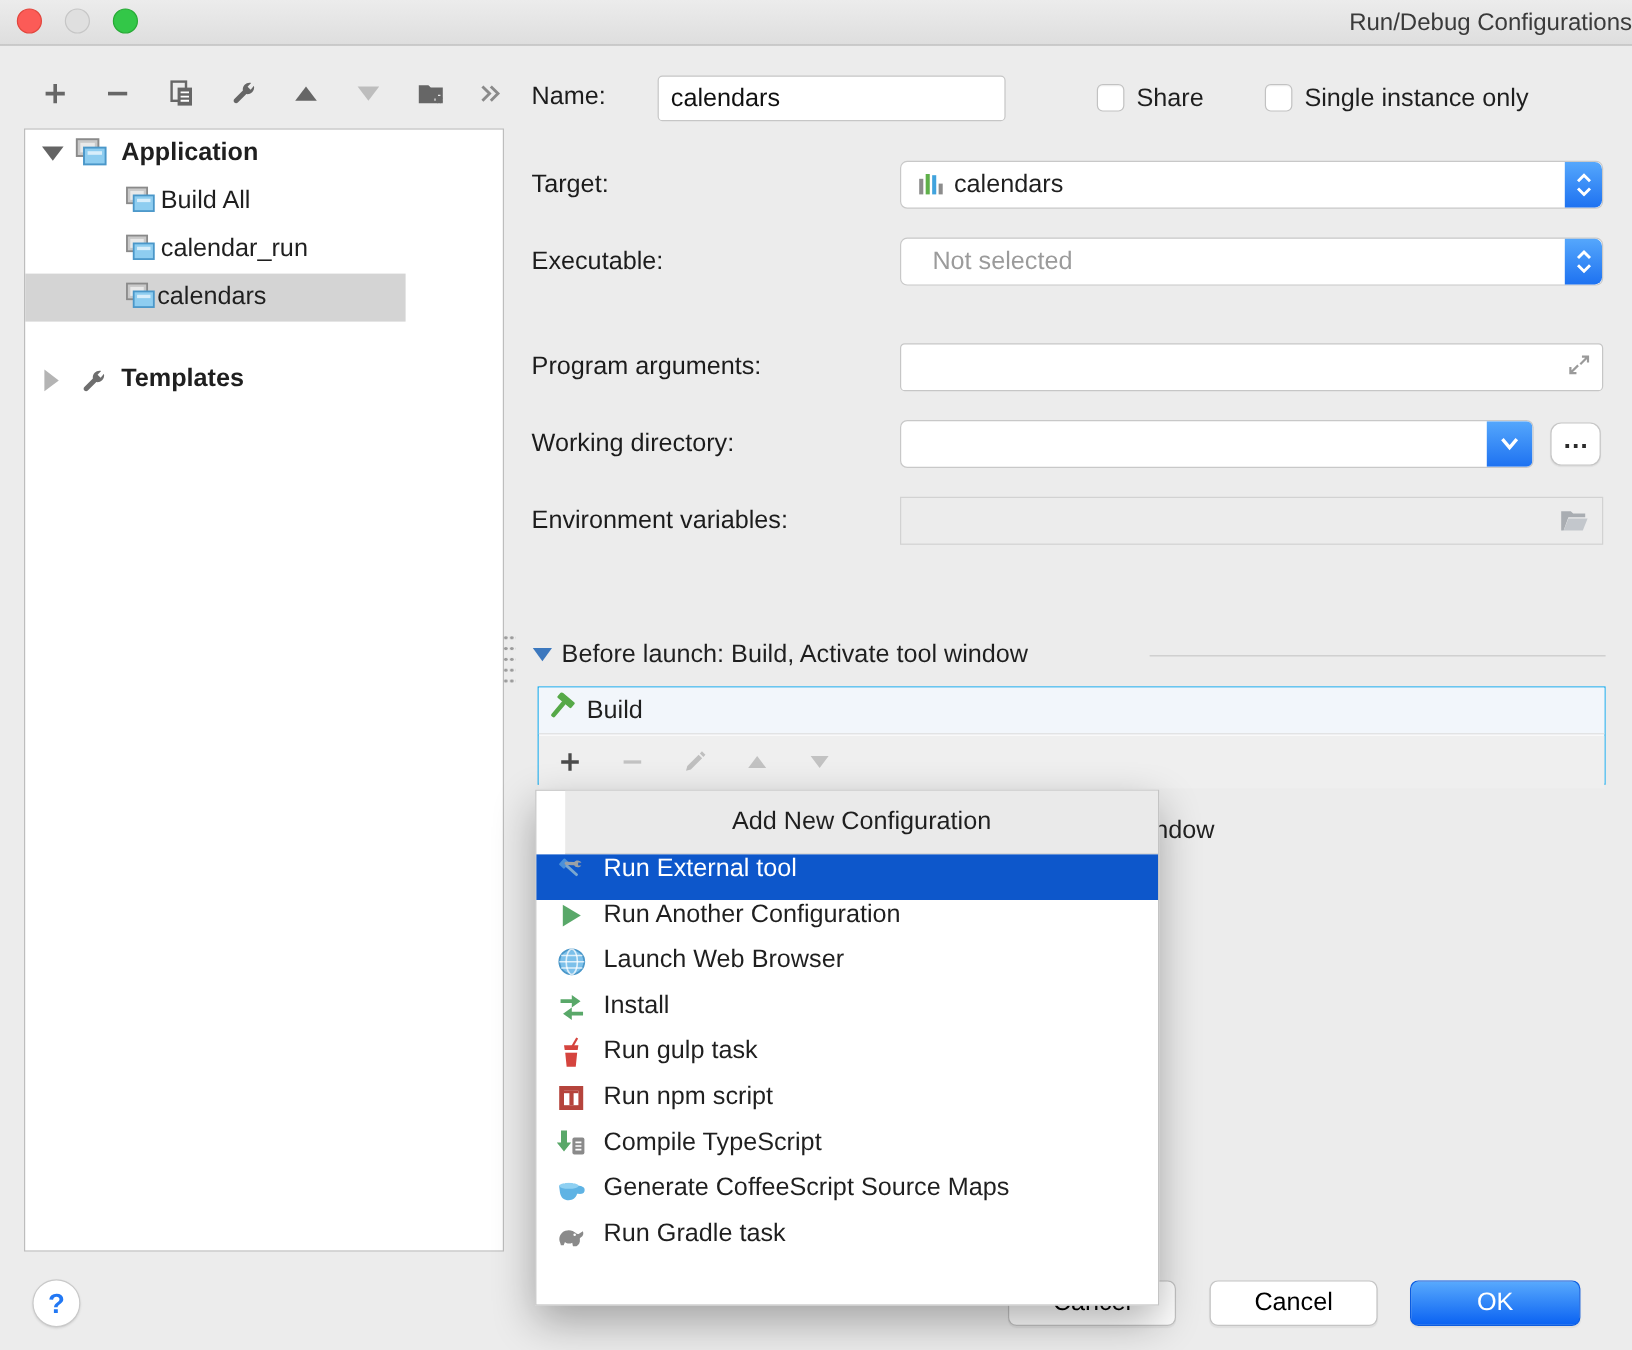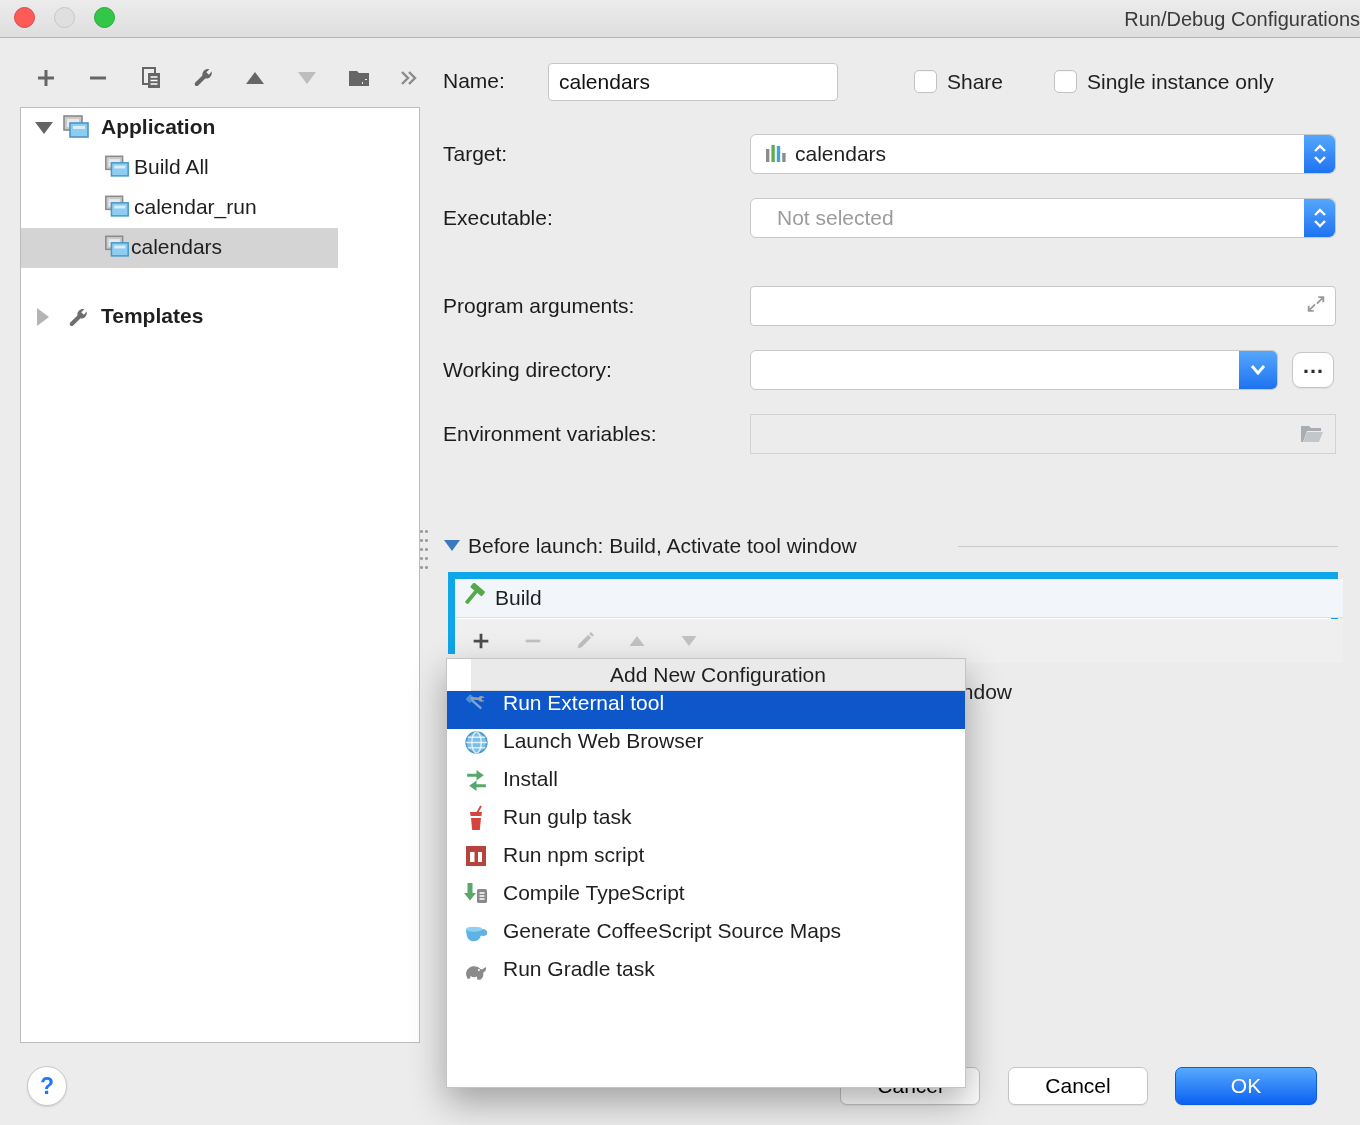--- a/index.html
+++ b/index.html
@@ -74,35 +74,35 @@
     box-shadow:0 1px 1px rgba(0,0,0,.06); }
   .disabled-field{ background:#ececec; border:1px solid #d2d2d2;
     display:flex; align-items:center; justify-content:flex-end; padding-right:10px; }
 
   
   .bl-arrow{ width:0; height:0; border-left:8px solid transparent;
     border-right:8px solid transparent; border-top:11px solid #3c78be; }
   .bl-header{ font-size:21px; }
   .bl-line{ height:1px; background:#c9c9c9; }
   .bl-box{ left:448px; top:572px; width:890px; height:82px;
-    border:7px solid #0ea5e9; background:#fff; }
+    border:1px solid #0ea5e9; background:#fff; }
   .bl-item{ position:absolute; left:0; top:0; width:888px; height:39px;
     background:#f2f6fb; border-bottom:1px solid #dedede; display:flex;
     align-items:center; font-size:21px; }
   .bl-toolbar{ position:absolute; left:0; top:40px; width:888px; height:44px;
     background:#efefef; display:flex; align-items:center; }
   .bl-tb-btn{ width:52px; height:36px; display:flex; align-items:center;
     justify-content:center; }
   .occluded-text{ font-size:21px; color:#222; white-space:nowrap; }
 
   
   .popup{ left:446px; top:658px; width:520px; height:430px; background:#fff;
     border:1px solid #c4c4c4; box-shadow:0 14px 34px rgba(0,0,0,.32);
     z-index:20; }
-  .popup-header{ height:32px; background:#eaeaea; border-bottom:1px solid #d5d5d5;
+  .popup-header{ height:53px; background:#eaeaea; border-bottom:1px solid #d5d5d5;
     display:flex; align-items:center; justify-content:center; font-size:21px;margin-left:24px; }
   .menu-item{ height:38px; display:flex; padding-left:16px;
     font-size:21px; gap:14px; }
   .menu-item .mi-ic{ width:26px; height:26px; display:flex; align-items:center;
     justify-content:center; flex:none; }
   .menu-item.selected{ background:#0d57cb; color:#fff; }
 
   
   .help-btn{ left:27px; top:1066px; width:40px; height:40px; border-radius:50%;
     background:#fff; border:1px solid #c9c9c9; color:#2278f4; font-size:23px;
@@ -349,20 +349,28 @@
             <rect x="11.9" y="7" width="2.4" height="13" rx="1" fill="#7aa7cf"></rect>
           </g>
       <g transform="rotate(48 13 13)">
             <path fill="#9aa0a6" d="M15.8 4.2c.3 1.2-.02 2.5-1 3.4-.8.8-2 1.2-3.1 1L7 13.3c-.5.5-1.4.5-1.9 0s-.5-1.4 0-1.9l4.7-4.7c-.2-1.1.1-2.3 1-3.1.9-.9 2.2-1.3 3.4-1l-1.9 1.9 1.7 1.7 1.8-2z"></path>
           </g>
     </svg>
       </span>
     <span>Run External tool</span>
   </div>
 
+  <div class="menu-item">
+    <span class="mi-ic">
+        <svg width="24" height="24" viewBox="0 0 24 24">
+          <path fill="#59a869" d="M5 3l15 9-15 9z"></path>
+        </svg>
+      </span>
+    <span>Run Another Configuration</span>
+  </div>
 
   <div class="menu-item">
     <span class="mi-ic">
         <svg width="25" height="25" viewBox="0 0 24 24">
       <circle cx="12" cy="12" r="10" fill="#7cc0ea" stroke="#4a97c9" stroke-width="1.4"></circle>
       <ellipse cx="12" cy="12" rx="4.5" ry="10" fill="none" stroke="#ffffff" stroke-opacity=".75" stroke-width="1.3"></ellipse>
       <path stroke="#ffffff" stroke-opacity=".75" stroke-width="1.3" d="M2 12h20M3.5 7h17M3.5 17h17" fill="none"></path>
     </svg>
       </span>
     <span>Launch Web Browser</span>

